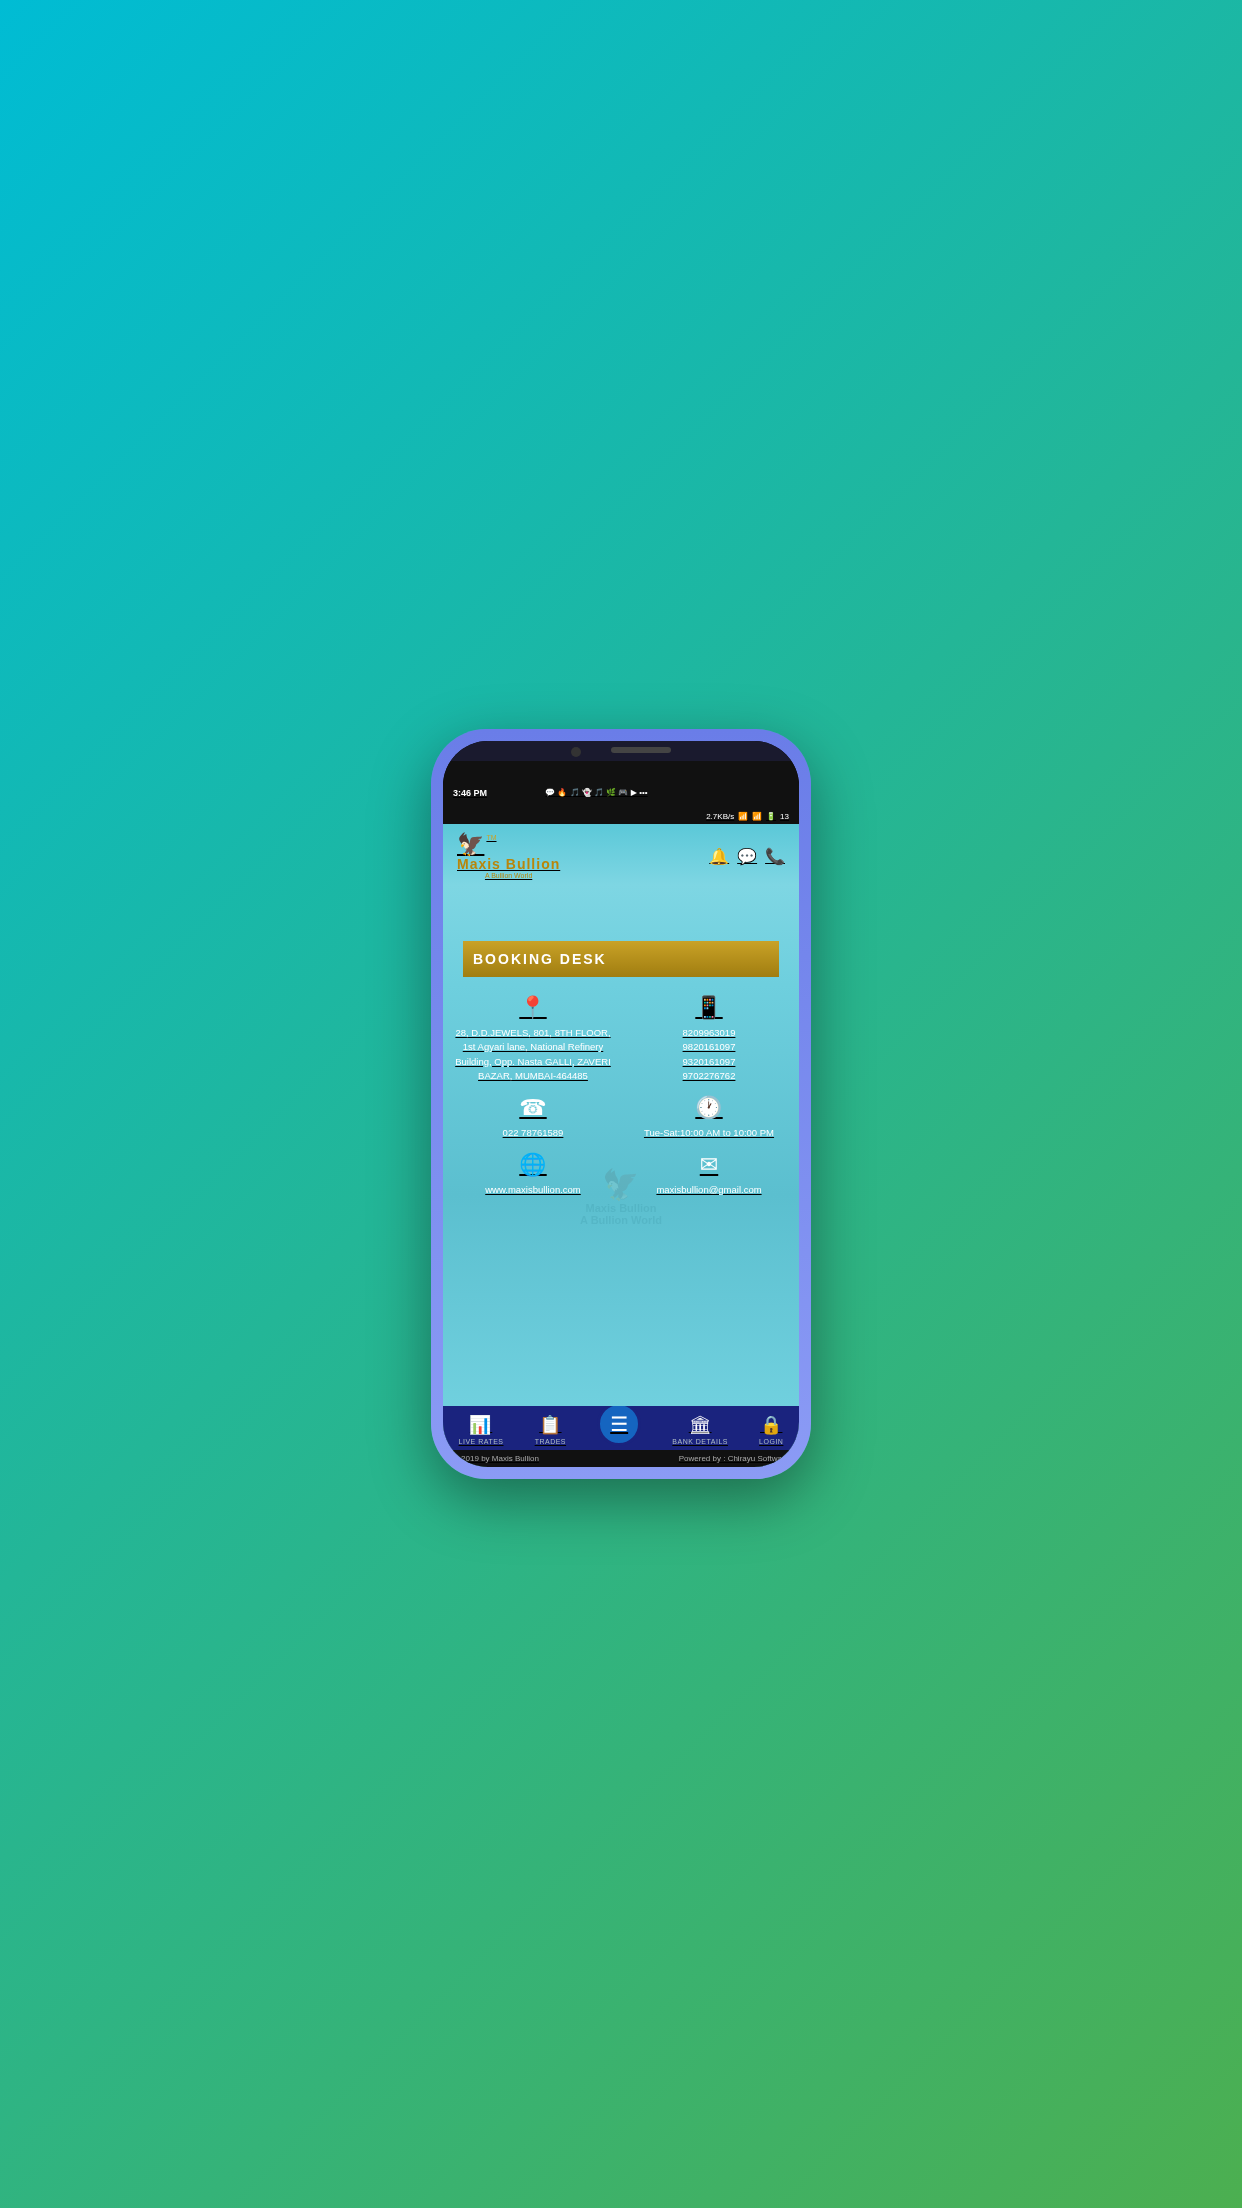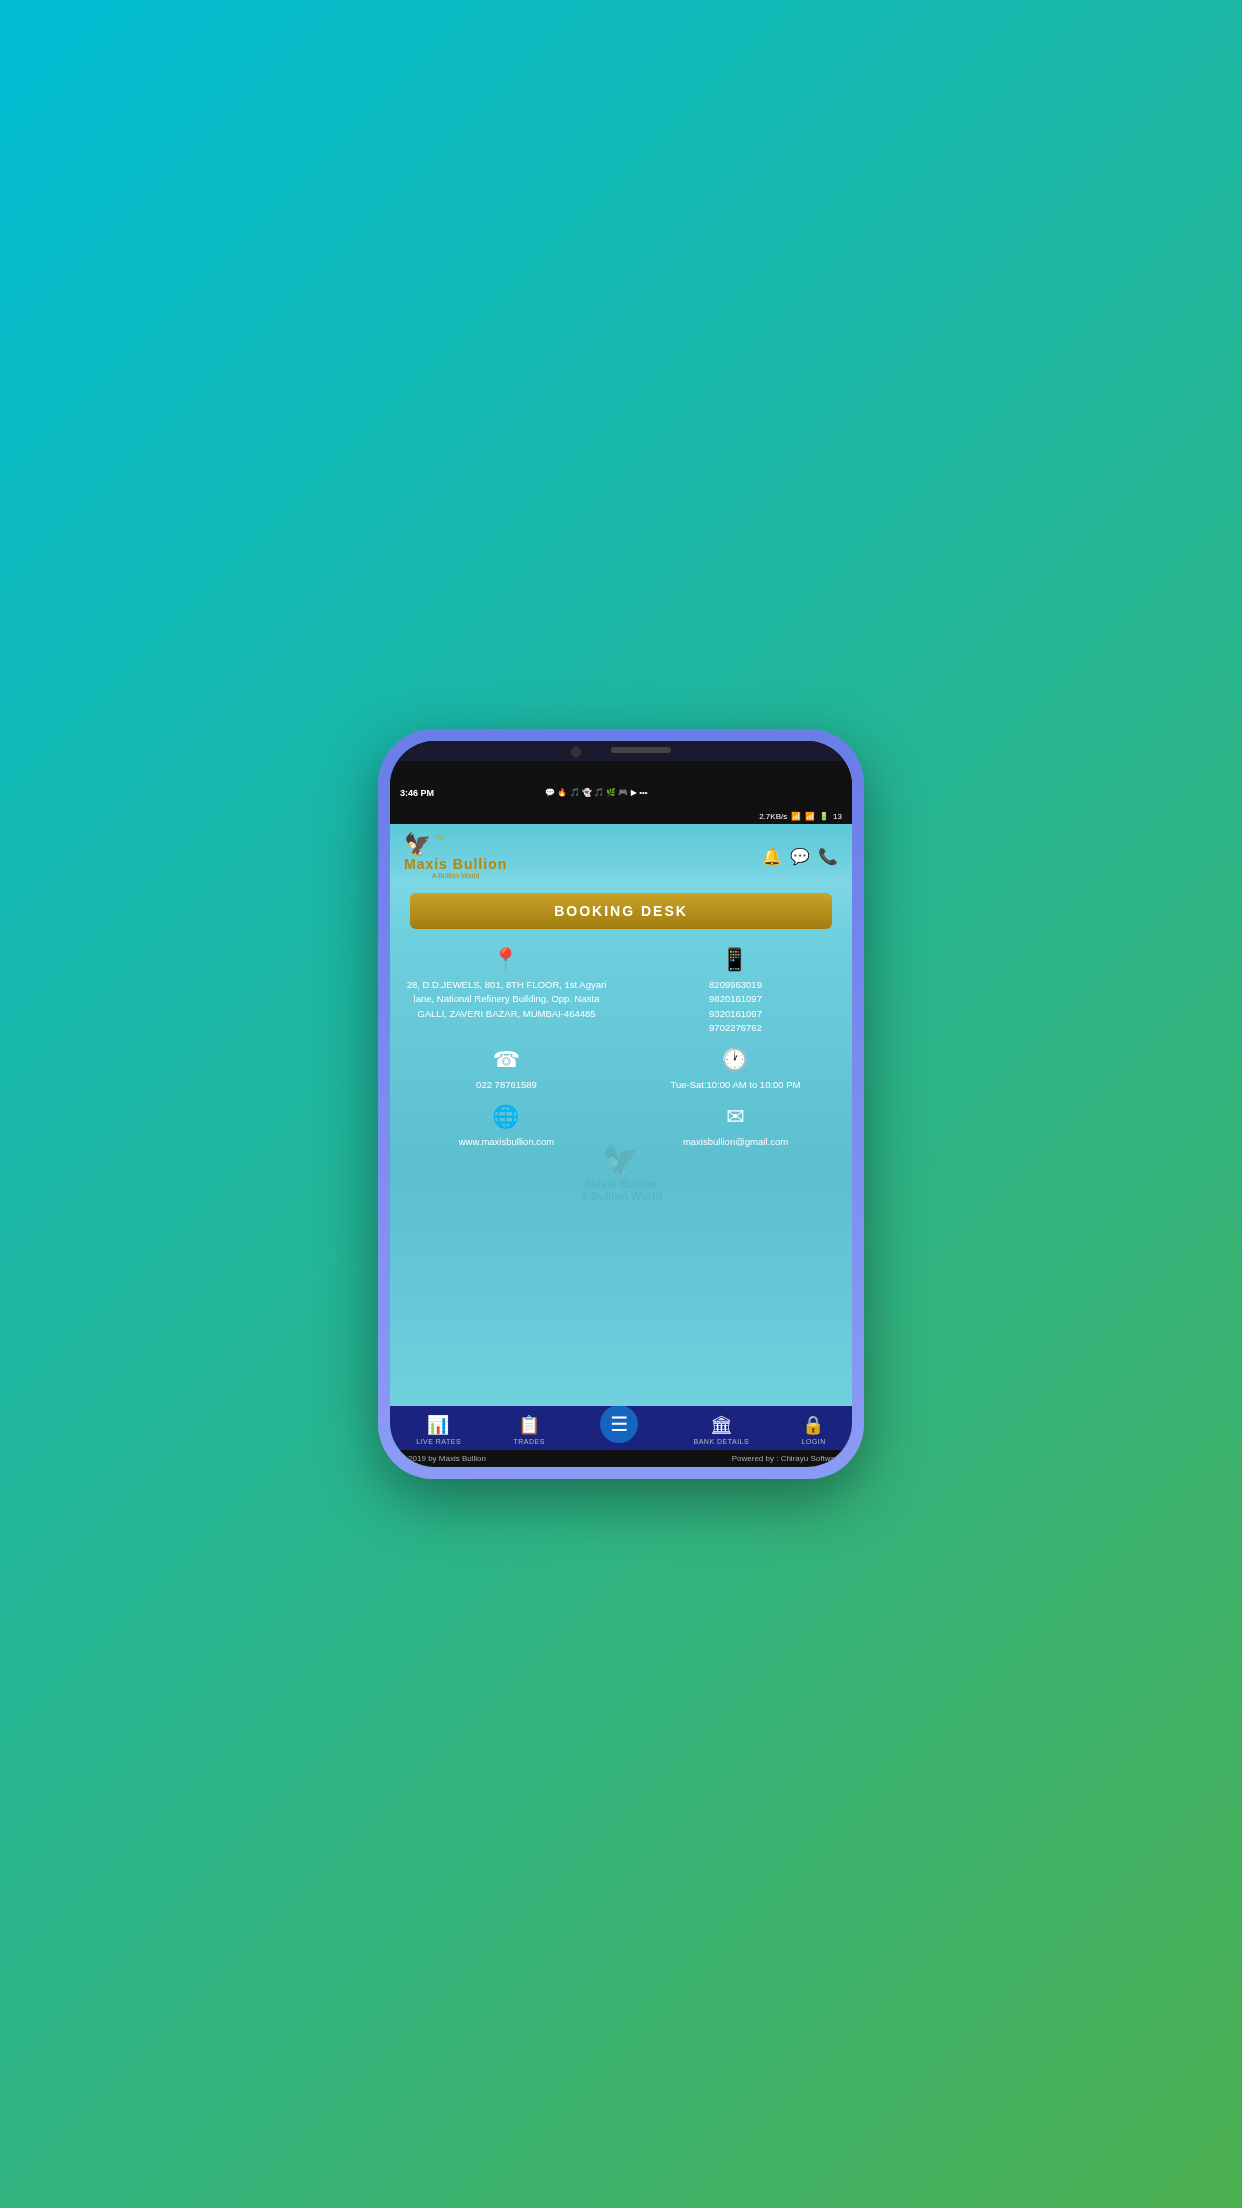--- a/index.html
+++ b/index.html
@@ -8,29 +8,30 @@
     body {
       background: linear-gradient(135deg, #00bcd4 0%, #4caf50 100%);
       display: flex;
       justify-content: center;
       align-items: center;
       min-height: 100vh;
       font-family: Arial, sans-serif;
     }
 
     .phone-outer {
-      width: 486px;
+      width: 380px;
       height: 750px;
       background: linear-gradient(180deg, #6a7de8 0%, #8b9bf5 100%);
       border-radius: 55px;
       padding: 12px;
       box-shadow: 0 20px 60px rgba(0,0,0,0.4);
       display: flex;
       flex-direction: column;
       align-items: center;
+      text-decoration: underline;
     }
 
     .phone-inner {
       width: 100%;
       height: 100%;
       background: #000;
       border-radius: 45px;
       overflow: hidden;
       display: flex;
       flex-direction: column;
@@ -137,27 +138,28 @@
     .booking-btn-container {
       padding: 8px 20px;
       background: linear-gradient(180deg, #7ed6e3 0%, #6ecfde 100%);
     }
 
     .booking-btn {
       width: 100%;
       background: linear-gradient(180deg, #c9a227 0%, #a07d10 100%);
       color: white;
       border: none;
-      border-radius: 6px;
+      border-radius: 0;
       padding: 10px;
       font-size: 14px;
       font-weight: bold;
       letter-spacing: 2px;
       cursor: pointer;
-      text-align: center;
+      text-align: left;
+      margin-top: 48px;
     }
 
     
     .content-area {
       flex: 1;
       background: linear-gradient(180deg, #6ecfde 0%, #5bbfcf 50%, #70d0de 100%);
       padding: 10px 8px;
       overflow-y: auto;
       position: relative;
     }

